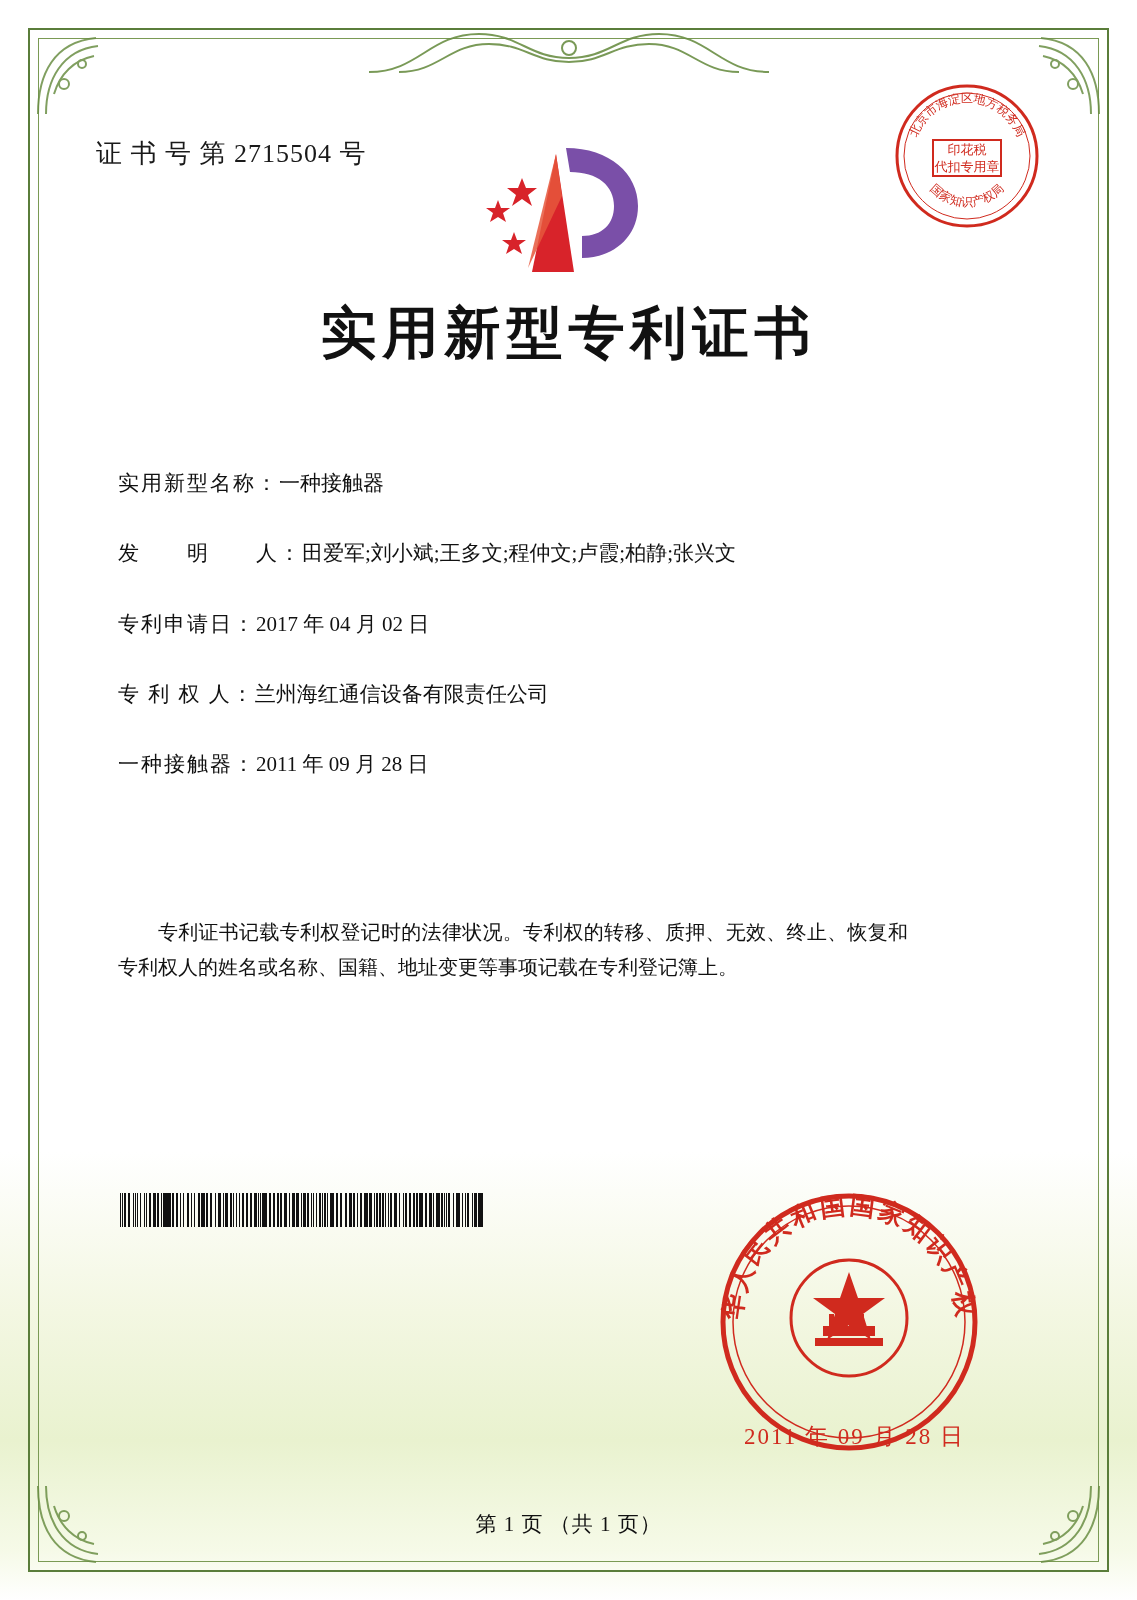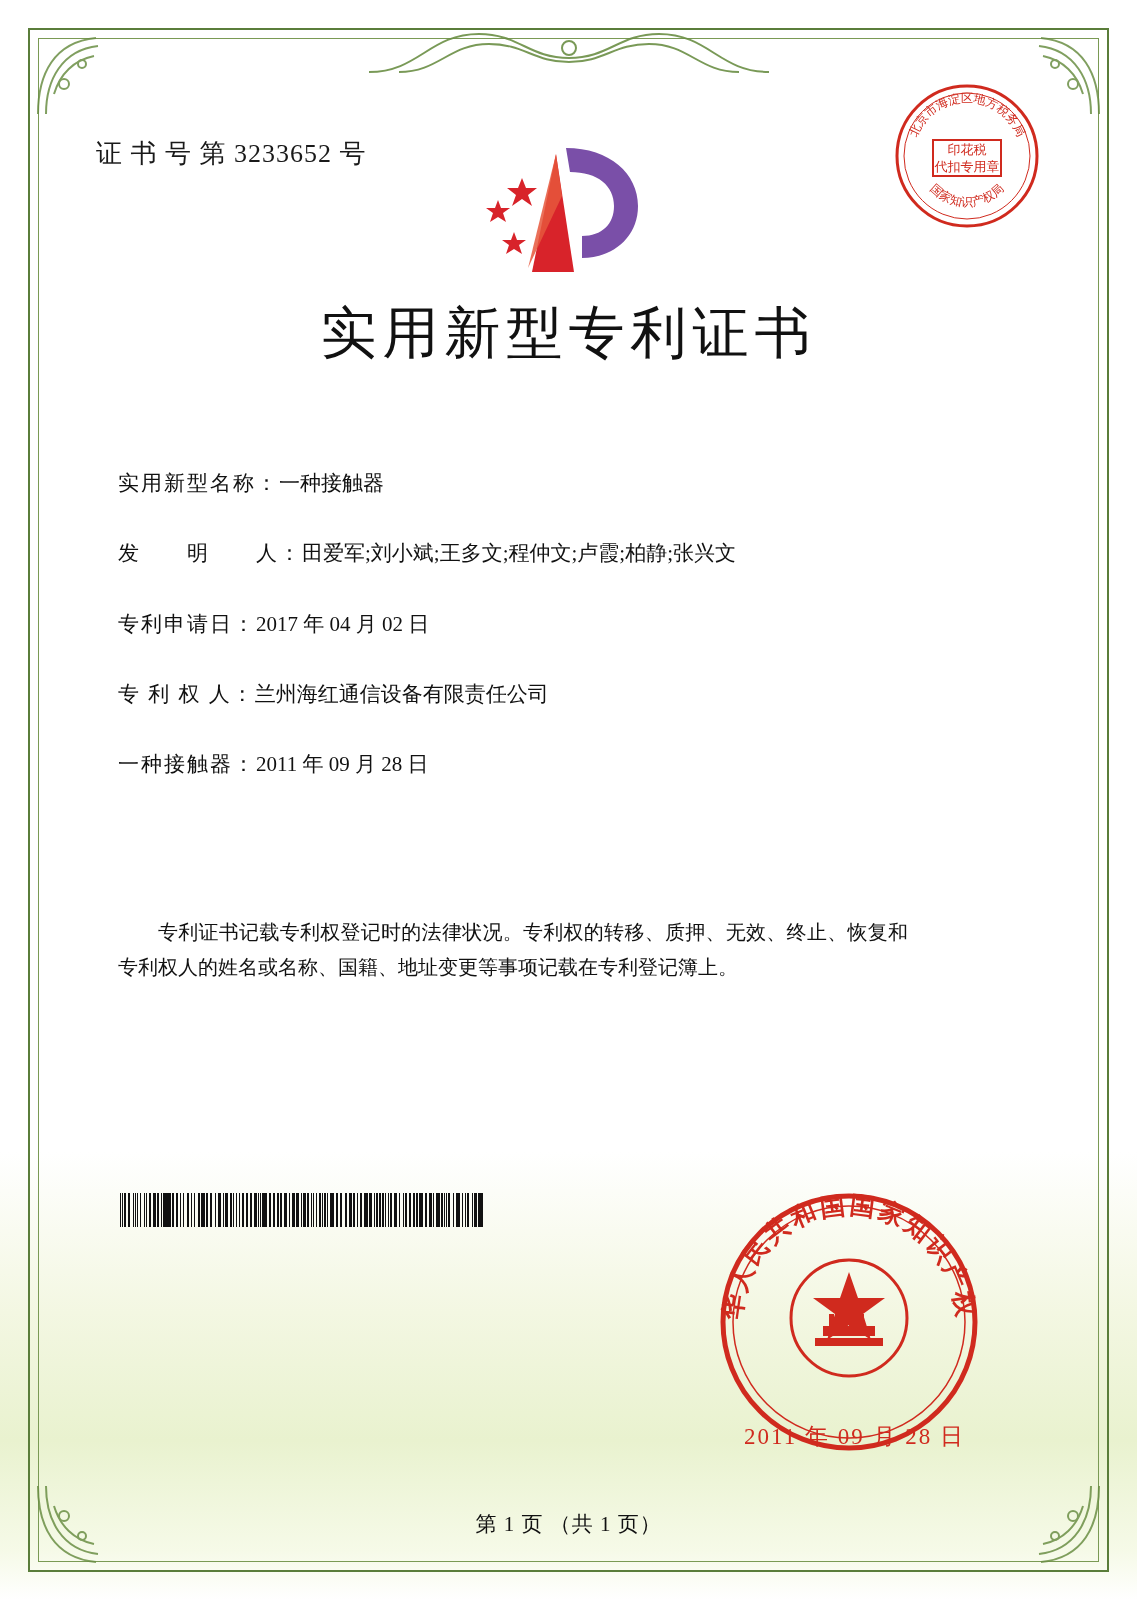--- a/index.html
+++ b/index.html
@@ -54,21 +54,21 @@
   
   .tax-stamp{
     position:absolute;right:96px;top:82px;width:148px;height:148px;
   }
   .tax-stamp svg{width:100%;height:100%;display:block;}
 
   
   .title{
     position:absolute;left:0;right:0;top:296px;
     text-align:center;
-    font-size:56px;font-weight:normal;letter-spacing:6px;
+    font-size:56px;font-weight:bold;letter-spacing:6px;
     color:#111;
     font-family:"Liberation Serif", serif;
   }
 
   .fields{
     position:absolute;left:118px;top:469px;width:900px;
     font-size:21px;color:#111;
   }
   .field{margin-bottom:42px;line-height:1.35;}
   .flabel{letter-spacing:2px;}
@@ -167,21 +167,21 @@
       <g fill="none" stroke="#6b8f45" stroke-width="2">
         <path d="M4 80 C 4 40, 20 8, 62 4"></path>
         <path d="M12 80 C 12 46, 28 16, 64 12"></path>
         <path d="M20 60 C 26 40, 40 26, 60 22"></path>
         <circle cx="30" cy="50" r="5"></circle>
         <circle cx="48" cy="30" r="4"></circle>
       </g>
     </svg>
   </div>
 
-  <div class="cert-no">证 书 号 第 3233652 号</div>
+  <div class="cert-no">证 书 号 第 2715504 号</div>
 
   <div class="tax-stamp">
     <svg viewBox="0 0 148 148" xmlns="http://www.w3.org/2000/svg">
       <circle cx="74" cy="74" r="70" fill="none" stroke="#d02a1e" stroke-width="3"></circle>
       <circle cx="74" cy="74" r="63" fill="none" stroke="#d02a1e" stroke-width="1"></circle>
       <rect x="40" y="58" width="68" height="36" fill="none" stroke="#d02a1e" stroke-width="2"></rect>
       <text x="74" y="72" fill="#d02a1e" font-size="13" text-anchor="middle" font-family="Liberation Serif, serif">印花税</text>
       <text x="74" y="89" fill="#d02a1e" font-size="13" text-anchor="middle" font-family="Liberation Serif, serif">代扣专用章</text>
       <path id="tsTop" d="M 20 74 A 54 54 0 0 1 128 74" fill="none"></path>
       <text fill="#d02a1e" font-size="12" font-family="Liberation Serif, serif">

